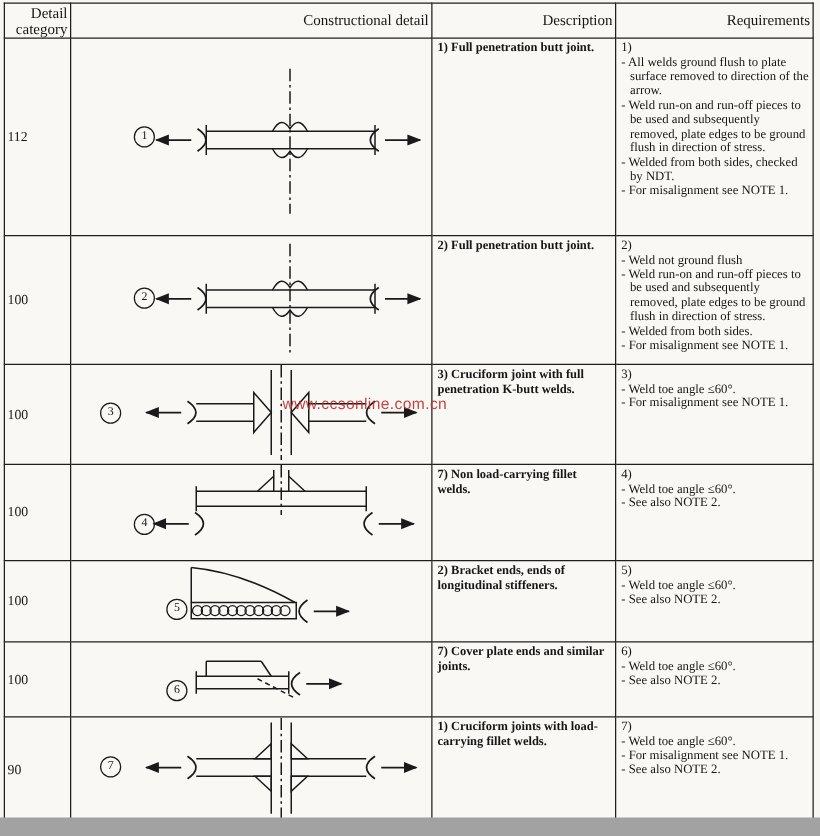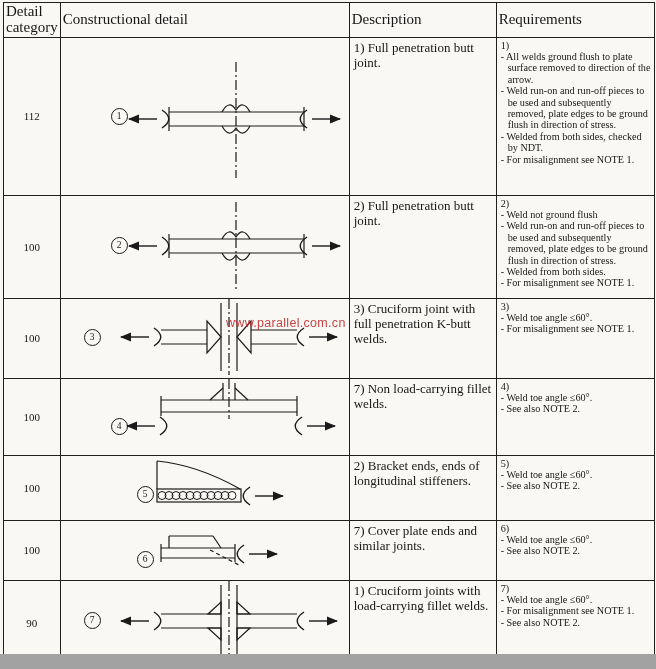--- a/index.html
+++ b/index.html
@@ -16,29 +16,29 @@
   table.detail-table {
     border-collapse:collapse;
     position:absolute; top:2px; left:3px;
     background:#f9f8f5;
     table-layout:fixed;
   }
   .detail-table, .detail-table td, .detail-table th {
     border:1.4px solid #1f1f1f;
   }
   .detail-table th {
-    font-size:15px; font-weight:normal; text-align:left;
+    font-size:12px; font-weight:normal; text-align:right;
     vertical-align:middle; padding:1px 2px; height:20px; line-height:1.05;
   }
   .detail-table td { vertical-align:top; overflow:hidden; }
   td.cat {
-    text-align:center; vertical-align:middle; font-size:11px; padding:0 2px;
+    text-align:left; vertical-align:middle; font-size:11px; padding:0 2px;
   }
   td.diagram-cell { position:relative; padding:0; }
-  td.desc { font-size:13px; padding:2px 4px; line-height:1.18; }
+  td.desc { font-size:10px; padding:2px 4px; line-height:1.18;font-weight:bold; }
   td.req  { font-size:10.2px; padding:2px 3px 2px 4px; line-height:1.12; }
   .req-line { padding-left:7px; text-indent:-7px; margin:0; }
   .num {
     position:absolute; width:15px; height:15px;
     border:1.2px solid #1a1a1a; border-radius:50%;
     font-size:9.5px; line-height:15px; text-align:center;
     background:transparent;
   }
   svg.diagram { display:block; }
   .watermark {
@@ -285,15 +285,15 @@
       <td class="req">
             <div class="req-line">7)</div>
             <div class="req-line">- Weld toe angle ≤60°.</div>
             <div class="req-line">- For misalignment see NOTE 1.</div>
             <div class="req-line">- See also NOTE 2.</div>
           </td>
     </tr>
   </tbody>
     </table>
 
-  <div class="watermark">www.parallel.com.cn</div>
+  <div class="watermark">www.ccsonline.com.cn</div>
   <div class="bottom-strip"></div>
 </div>
 
 </body></html>

